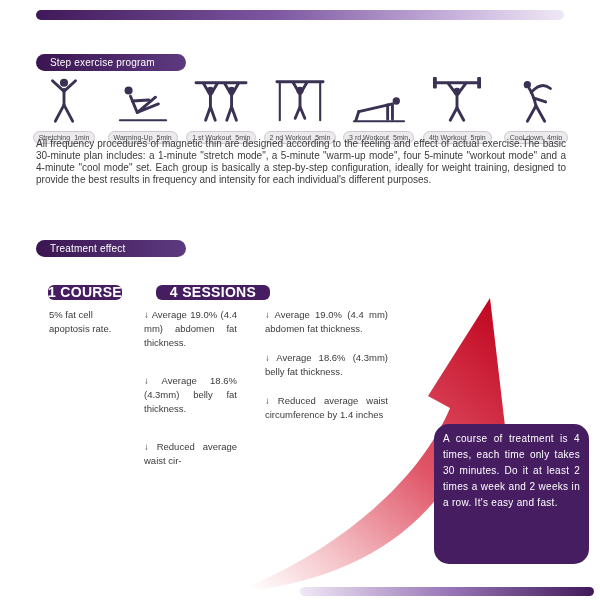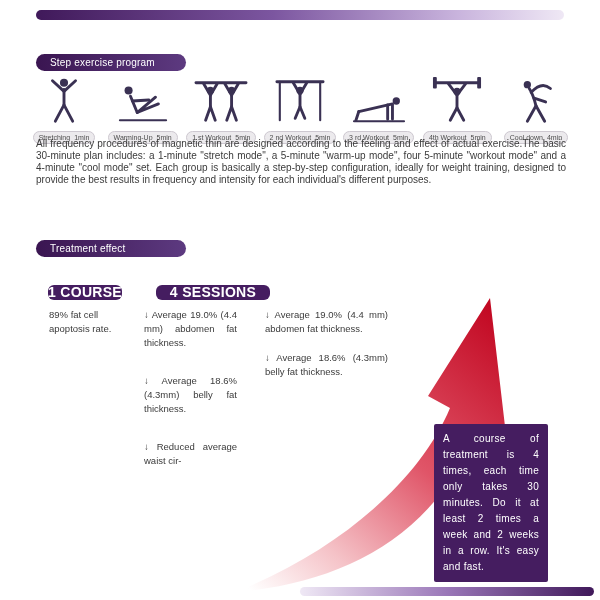--- a/index.html
+++ b/index.html
@@ -48,22 +48,22 @@
   .h2{left:156px;width:114px;}
   .h3{left:263px;width:125px;}
   .col-body{position:absolute;top:308px;font-size:9.5px;line-height:14px;color:#3b3b3b;}
   .b1{left:49px;width:72px;}
   .b2{left:144px;width:93px;}
   .b3{left:265px;width:123px;}
   .b2 .titem{margin-bottom:24px;text-align:justify;}
   .b3 .titem{margin-bottom:15px;text-align:justify;}
   .arrow{position:absolute;left:0;top:0;width:600px;height:600px;z-index:5;pointer-events:none;}
   .callout{
-    position:absolute;left:434px;top:424px;width:114px;min-height:140px;z-index:7;
-    background:var(--purple-dark,#45205f);color:#ffffff;border-radius:2px;
+    position:absolute;left:434px;top:424px;width:155px;min-height:140px;z-index:7;
+    background:var(--purple-dark,#45205f);color:#ffffff;border-radius:15px;
     font-size:10px;line-height:16px;letter-spacing:.3px;padding:7px 9px;box-sizing:border-box;
     text-align:justify;
   }
 </style>
 </head>
 <body>
 
 <div class="page">
 
   <div class="top-bar"></div>
@@ -177,33 +177,34 @@
     </div>
 
   </div>
 
   <p class="description">All frequency procedures of magnetic thin are designed according to the feeling and effect of actual exercise.The basic 30-minute plan includes: a 1-minute "stretch mode", a 5-minute "warm-up mode", four 5-minute "workout mode" and a 4-minute "cool mode" set. Each group is basically a step-by-step configuration, ideally for weight training, designed to provide the best results in frequency and intensity for each individual's different purposes.</p>
 
   <div class="section-label label-treatment">Treatment effect</div>
 
   <div class="col-header h1">1 COURSE</div>
   <div class="col-body b1">
-    <div class="titem">89% fat cell apoptosis rate.</div>
+    <div class="titem">5% fat cell apoptosis rate.</div>
   </div>
 
   <div class="col-header h2">4 SESSIONS</div>
   <div class="col-body b2">
     <div class="titem">↓ Average 19.0% (4.4 mm) abdomen fat thickness.</div>
     <div class="titem">↓ Average 18.6% (4.3mm) belly fat thickness.</div>
     <div class="titem">↓ Reduced average waist cir-</div>
   </div>
 
   <div class="col-body b3">
     <div class="titem">↓ Average 19.0% (4.4 mm) abdomen fat thickness.</div>
     <div class="titem">↓ Average 18.6% (4.3mm) belly fat thickness.</div>
+    <div class="titem">↓ Reduced average waist circumference by 1.4 inches</div>
   </div>
 
   <svg class="arrow" viewBox="0 0 600 600">
     <defs>
       <linearGradient id="arrowGrad" x1="250" y1="590" x2="495" y2="310" gradientUnits="userSpaceOnUse">
         <stop offset="0" stop-color="#ffffff"></stop>
         <stop offset="0.22" stop-color="#f5c3c8"></stop>
         <stop offset="0.55" stop-color="#e05568"></stop>
         <stop offset="1" stop-color="#c20822"></stop>
       </linearGradient>

